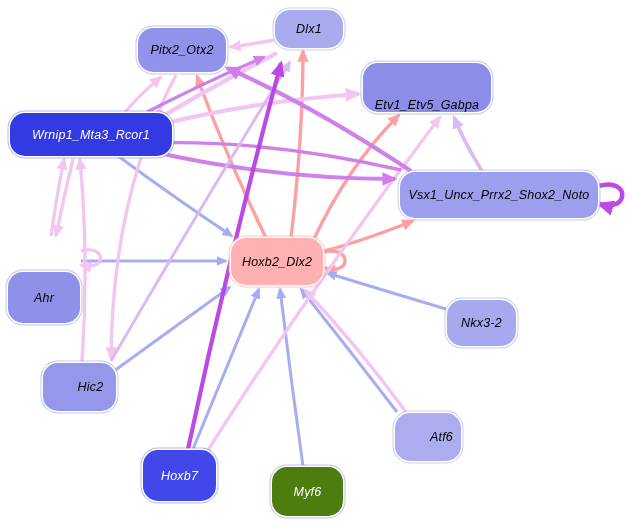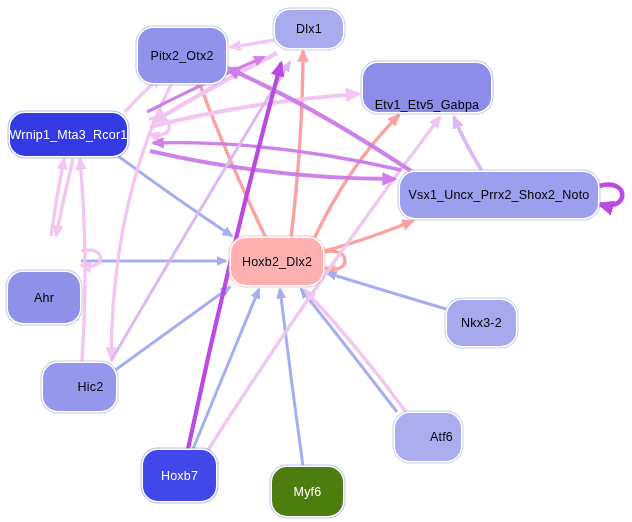--- a/index.html
+++ b/index.html
@@ -2,20 +2,21 @@
 <html><head>
 <meta charset="utf-8">
 <style>
   html,body{margin:0;padding:0;background:#ffffff;}
   #canvas{
     position:relative;
     width:632px;height:522px;
     background:#ffffff;
     overflow:hidden;
     font-family:"Liberation Sans", sans-serif;
+    font-style:italic;
   }
   #edges{position:absolute;left:0;top:0;width:632px;height:522px;}
   #nodes-layer{position:absolute;left:0;top:0;width:632px;height:522px;}
   .gnode{
     position:absolute;
     display:flex;align-items:center;justify-content:center;
     border-radius:15px;
     box-sizing:border-box;
     font-size:12.5px;
     letter-spacing:0.2px;
@@ -81,27 +82,27 @@
         <path d="M 482,171 Q 464,142 454,117" fill="none" stroke="#D9B6F4" stroke-width="3.6" opacity="0.95" marker-end="url(#arr-lavender)"></path>
         <path d="M 111,361 Q 199.5,208.5 290,62" fill="none" stroke="#D9B6F4" stroke-width="3" opacity="0.95" marker-end="url(#arr-lavender)"></path>
         <path d="M 188,449 Q 229.5,254 281,63" fill="none" stroke="#B841E2" stroke-width="4.2" opacity="0.95" marker-end="url(#arr-magenta)"></path>
         <path d="M 599,186 C 630,177 630,213 599,204" fill="none" stroke="#B841E2" stroke-width="4.6" opacity="0.95" marker-end="url(#arr-magenta)"></path>
       </g>
   </svg>
   <div id="nodes-layer">
       <div class="gnode" style="left: 275px; top: 10px; width: 68px; height: 38px; background: rgb(169, 171, 239); color: rgb(0, 0, 0); box-shadow: rgb(255, 255, 255) 0px 0px 0px 1.5px, rgba(160, 162, 222, 0.55) 0px 0px 0px 2.5px;">
         <span class="lbl">Dlx1</span>
       </div>
-      <div class="gnode" style="left: 138px; top: 28px; width: 88px; height: 55px; background: rgb(145, 147, 234); color: rgb(0, 0, 0); box-shadow: rgb(255, 255, 255) 0px 0px 0px 1.5px, rgba(150, 152, 220, 0.55) 0px 0px 0px 2.5px;">
+      <div class="gnode" style="left: 138px; top: 28px; width: 88px; height: 44px; background: rgb(145, 147, 234); color: rgb(0, 0, 0); box-shadow: rgb(255, 255, 255) 0px 0px 0px 1.5px, rgba(150, 152, 220, 0.55) 0px 0px 0px 2.5px;">
         <span class="lbl">Pitx2_Otx2</span>
       </div>
       <div class="gnode" style="left: 363px; top: 63px; width: 128px; height: 49px; background: rgb(139, 141, 233); color: rgb(0, 0, 0); box-shadow: rgb(255, 255, 255) 0px 0px 0px 1.5px, rgba(148, 150, 220, 0.55) 0px 0px 0px 2.5px; align-items: flex-end;">
         <span class="lbl">Etv1_Etv5_Gabpa</span>
       </div>
-      <div class="gnode" style="left: 10px; top: 113px; width: 117px; height: 43px; background: rgb(51, 57, 227); color: rgb(255, 255, 255); box-shadow: rgb(255, 255, 255) 0px 0px 0px 1.5px, rgba(120, 124, 215, 0.55) 0px 0px 0px 2.5px;">
+      <div class="gnode" style="left: 10px; top: 113px; width: 162px; height: 43px; background: rgb(51, 57, 227); color: rgb(255, 255, 255); box-shadow: rgb(255, 255, 255) 0px 0px 0px 1.5px, rgba(120, 124, 215, 0.55) 0px 0px 0px 2.5px;">
         <span class="lbl">Wrnip1_Mta3_Rcor1</span>
       </div>
       <div class="gnode" style="left: 400px; top: 172px; width: 198px; height: 46px; background: rgb(156, 158, 238); color: rgb(0, 0, 0); box-shadow: rgb(255, 255, 255) 0px 0px 0px 1.5px, rgba(156, 158, 222, 0.55) 0px 0px 0px 2.5px;">
         <span class="lbl">Vsx1_Uncx_Prrx2_Shox2_Noto</span>
       </div>
       <div class="gnode" style="left: 8px; top: 237px; width: 72px; height: 51px; background: rgb(143, 145, 233); color: rgb(0, 0, 0); box-shadow: rgb(255, 255, 255) 0px 0px 0px 1.5px, rgba(150, 152, 220, 0.55) 0px 0px 0px 2.5px; margin-top: 35px;">
         <span class="lbl">Ahr</span>
       </div>
       <div class="gnode" style="left: 231px; top: 238px; width: 92px; height: 47px; background: rgb(255, 177, 177); color: rgb(0, 0, 0); box-shadow: rgb(255, 255, 255) 0px 0px 0px 1.5px, rgba(240, 165, 165, 0.6) 0px 0px 0px 2.5px;">
         <span class="lbl">Hoxb2_Dlx2</span>

